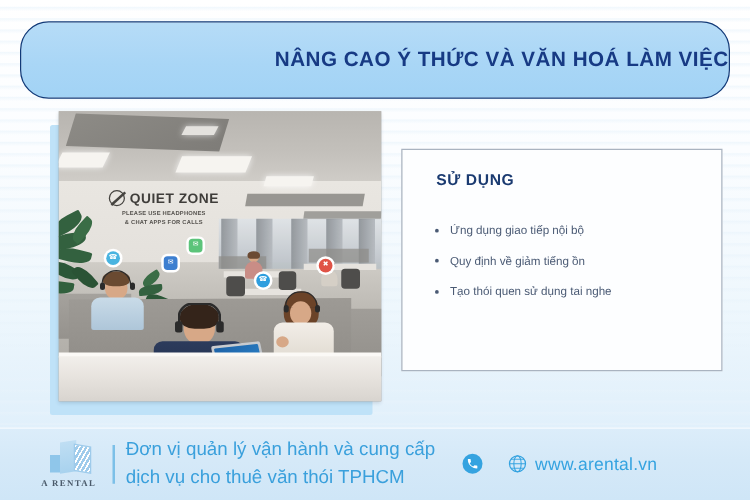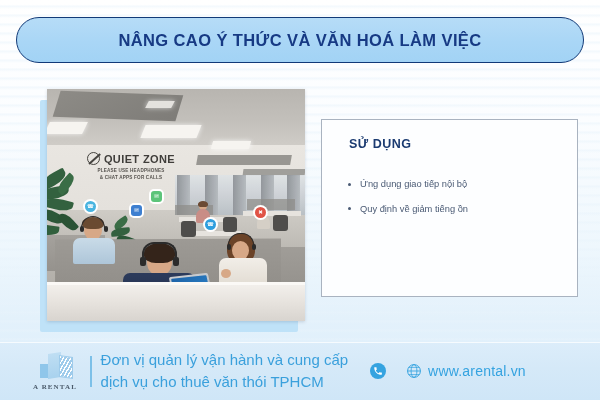--- a/index.html
+++ b/index.html
@@ -28,25 +28,25 @@
       rgba(255,255,255,0) 5px,
       rgba(232,243,251,0.55) 6px,
       rgba(255,255,255,0) 9px);
     pointer-events: none;
   }
 
   
   .title-pill {
     position: absolute;
     left: 16px; top: 17px;
-    width: 568px; height: 46px;
+    width: 568px; height: 62px;
     background: linear-gradient(180deg,#b6dcf7 0%,#a9d6f6 55%,#a2d3f5 100%);
     border: 1.6px solid #123a78;
     border-radius: 23px;
-    display: flex; align-items: center; justify-content: center;
+    display: flex; align-items: center; justify-content: flex-end;
   }
   .title-text {
     font-size: 16.5px;
     font-weight: bold;
     letter-spacing: 0.4px;
     color: #173a84;
     text-align: center;
     white-space: nowrap;
   }
 
@@ -415,20 +415,21 @@
           <span>✖</span>
         </div>
     </div>
   </div>
 
   <div class="content-panel">
     <div class="panel-heading">SỬ DỤNG</div>
     <ul class="bullets">
       <li>Ứng dụng giao tiếp nội bộ</li>
       <li>Quy định về giảm tiếng ồn</li>
+      <li>Tạo thói quen sử dụng tai nghe</li>
     </ul>
   </div>
 
   <div class="footer">
     <div class="footer-top-line"></div>
 
     <div class="logo">
       <div class="logo-mark">
         <div class="tower-a"></div>
         <div class="tower-b"></div>

